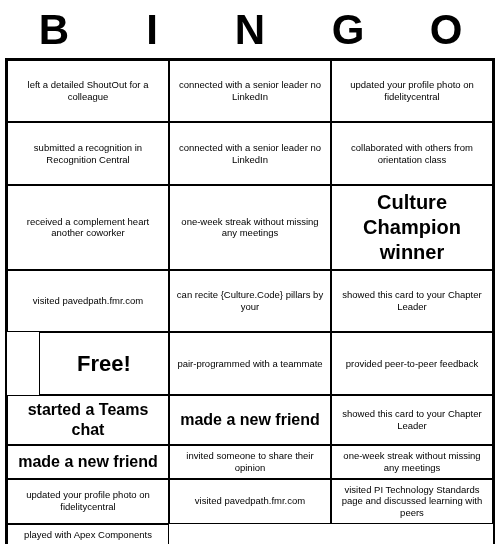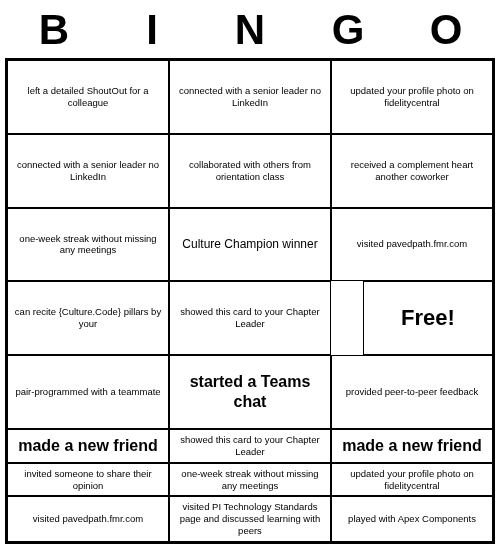--- a/index.html
+++ b/index.html
@@ -49,50 +49,51 @@
     .bingo-cell.free {
       font-size: 22px;
       font-weight: bold;
       margin-left: 32px;
     }
     .bingo-cell.large-text {
       font-size: 16px;
       font-weight: bold;
     }
     .bingo-cell.culture-champion {
-      font-size: 12px;
-      font-weight: normal;
+      font-size: 20px;
+      font-weight: bold;
     }
   </style>
 </head>
 <body>
 
 <div class="bingo-header">
 <div class="bingo-letter">B</div>
     <div class="bingo-letter">I</div>
     <div class="bingo-letter">N</div>
     <div class="bingo-letter">G</div>
     <div class="bingo-letter">O</div>
   </div>
 <div class="bingo-grid">
 <div class="bingo-cell">left a detailed ShoutOut for a colleague</div>
     <div class="bingo-cell">connected with a senior leader no LinkedIn</div>
     <div class="bingo-cell">updated your profile photo on fidelitycentral</div>
+    <div class="bingo-cell">submitted a recognition in Recognition Central</div>
     <div class="bingo-cell">connected with a senior leader no LinkedIn</div>
     <div class="bingo-cell">collaborated with others from orientation class</div>
     <div class="bingo-cell">received a complement heart another coworker</div>
     <div class="bingo-cell">one-week streak without missing any meetings</div>
     <div class="bingo-cell culture-champion">Culture Champion winner</div>
     <div class="bingo-cell">visited pavedpath.fmr.com</div>
     <div class="bingo-cell">can recite {Culture.Code} pillars by your</div>
     <div class="bingo-cell">showed this card to your Chapter Leader</div>
     <div class="bingo-cell free">Free!</div>
     <div class="bingo-cell">pair-programmed with a teammate</div>
+    <div class="bingo-cell">provided peer-to-peer feedback</div>
     <div class="bingo-cell large-text">started a Teams chat</div>
-    <div class="bingo-cell">provided peer-to-peer feedback</div>
     <div class="bingo-cell large-text">made a new friend</div>
     <div class="bingo-cell">showed this card to your Chapter Leader</div>
     <div class="bingo-cell large-text">made a new friend</div>
     <div class="bingo-cell">invited someone to share their opinion</div>
     <div class="bingo-cell">one-week streak without missing any meetings</div>
     <div class="bingo-cell">updated your profile photo on fidelitycentral</div>
     <div class="bingo-cell">visited pavedpath.fmr.com</div>
     <div class="bingo-cell">visited PI Technology Standards page and discussed learning with peers</div>
     <div class="bingo-cell">played with Apex Components</div>
   </div>

